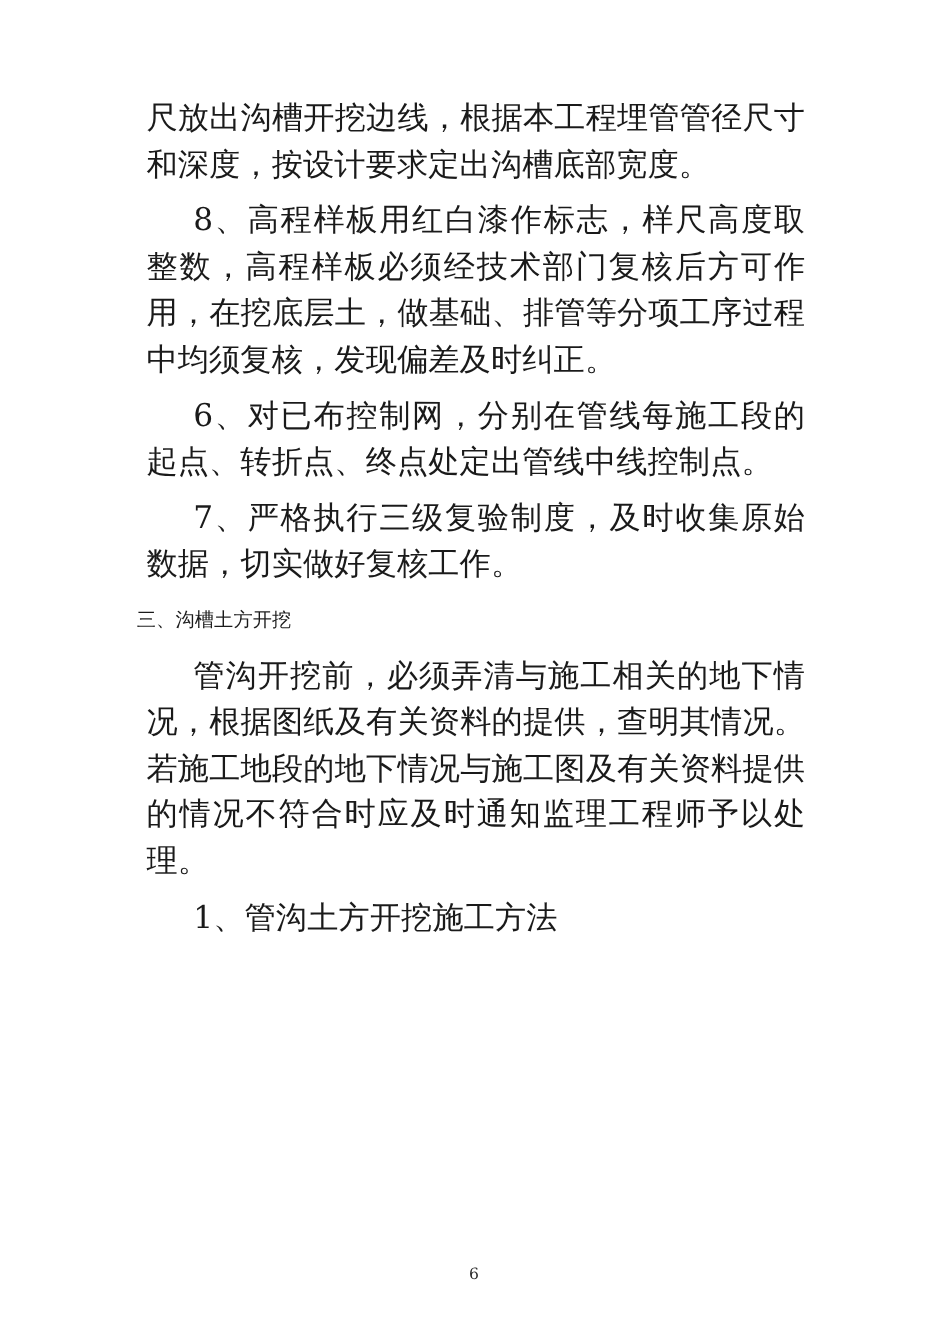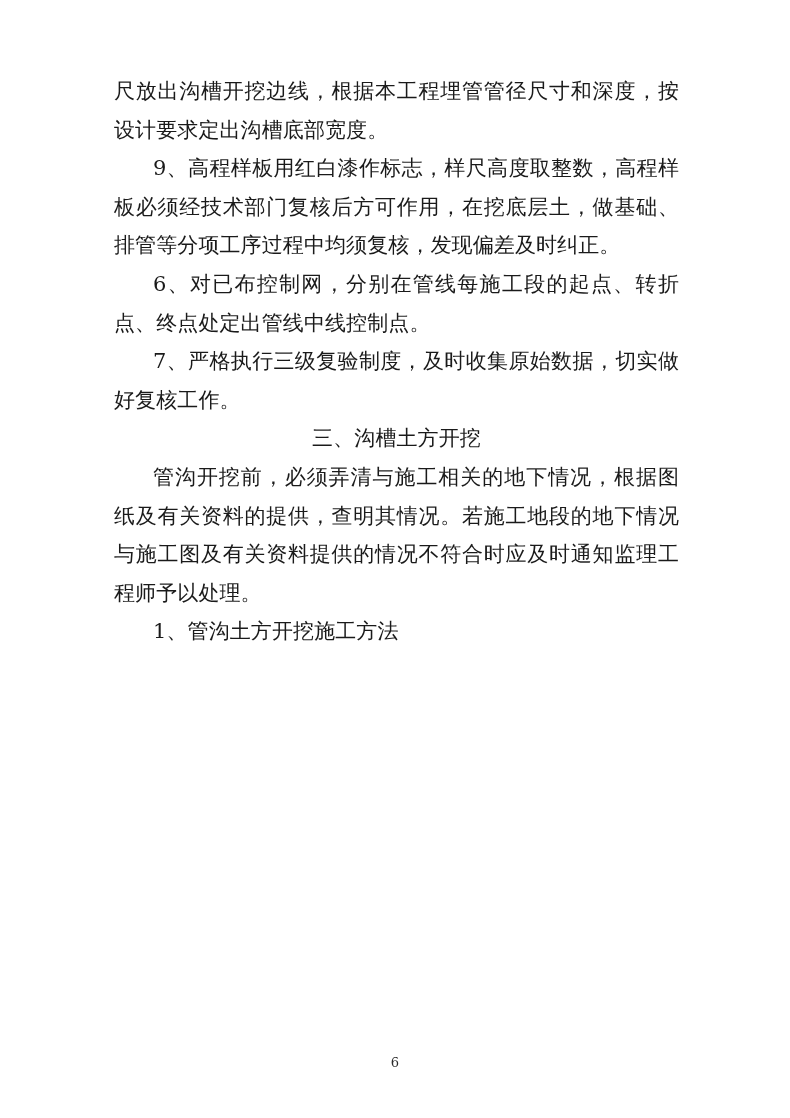--- a/index.html
+++ b/index.html
@@ -24,22 +24,22 @@
   }
 
   #content {
     position: absolute;
     left: 114px;
     top: 72px;
     width: 565px;
   }
 
   .para {
-    margin: 0;
-    font-size: 21px;
+    margin: 8px;
+    font-size: 26px;
     line-height: 38.6px;
     text-align: justify;
     text-justify: inter-ideograph;
     text-indent: 0;
     letter-spacing: 0.1px;
     word-break: break-all;
     font-family: "DejaVu Serif", "Liberation Serif", serif;
   }
 
   
@@ -48,23 +48,23 @@
   }
 
   
   .para.noindent {
     text-indent: 0;
   }
 
   
   .heading {
     margin: 0;
-    font-size: 21px;
+    font-size: 16px;
     line-height: 38.6px;
-    text-align: center;
+    text-align: left;
     text-indent: 0;
     letter-spacing: 0.1px;
     font-family: "DejaVu Serif", "Liberation Serif", serif;
   }
 
   #page-number {
     position: absolute;
     left: 0;
     right: 0;
     top: 1055px;
@@ -78,21 +78,21 @@
 </head>
 <body>
 
 <div id="page">
 
   <div id="content">
 
     <p class="para noindent">尺放出沟槽开挖边线，根据本工程埋管管径尺寸和深度，按设计要求定出沟槽底部宽度。</p>
 
 
-    <p class="para indent">9、高程样板用红白漆作标志，样尺高度取整数，高程样板必须经技术部门复核后方可作用，在挖底层土，做基础、排管等分项工序过程中均须复核，发现偏差及时纠正。</p>
+    <p class="para indent">8、高程样板用红白漆作标志，样尺高度取整数，高程样板必须经技术部门复核后方可作用，在挖底层土，做基础、排管等分项工序过程中均须复核，发现偏差及时纠正。</p>
 
     <p class="para indent">6、对已布控制网，分别在管线每施工段的起点、转折点、终点处定出管线中线控制点。</p>
 
 
 
     <p class="para indent">7、严格执行三级复验制度，及时收集原始数据，切实做好复核工作。</p>
 
 
     <p class="heading">三、沟槽土方开挖</p>
 

